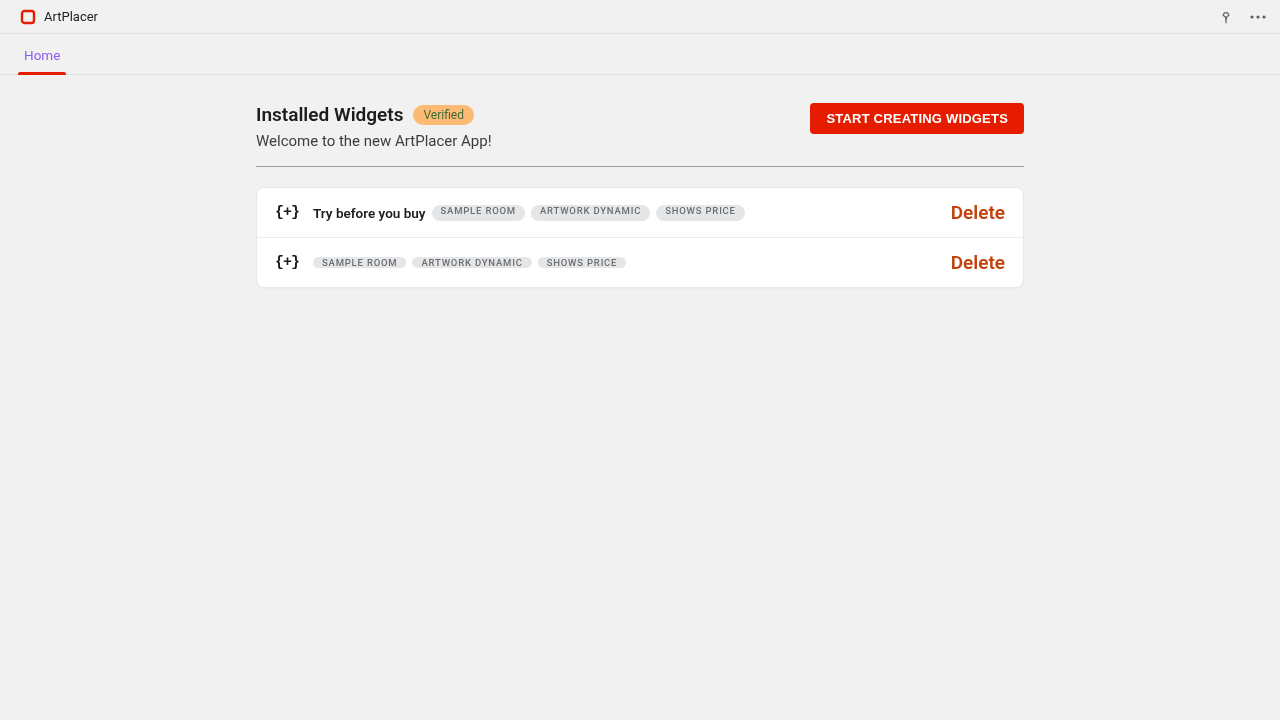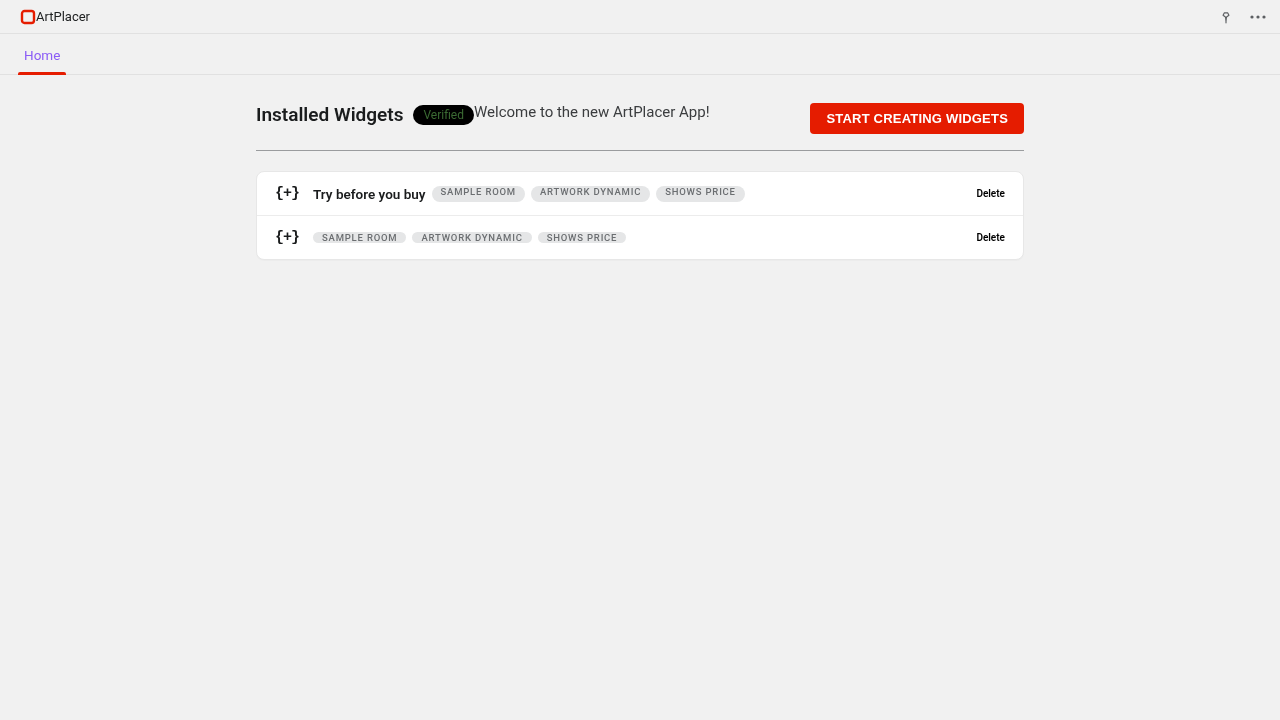--- a/index.html
+++ b/index.html
@@ -15,21 +15,21 @@
     height: 34px;
     border-bottom: 1px solid #e1e1e1;
     display: flex;
     align-items: center;
     padding: 0 12px;
     background: #f1f1f1;
   }
   .brand {
     display: flex;
     align-items: center;
-    gap: 0;
+    gap: 8px;
     padding-left: 8px;
   }
   .brand-icon {
     width: 16px;
     height: 16px;
     display:flex;align-items:center;justify-content:center;
   }
   .brand-name {
     font-size: 13px;
     color: #202223;
@@ -80,34 +80,35 @@
   .container {
     width: 768px;
   }
   .header-row {
     display: flex;
     align-items: flex-start;
     justify-content: space-between;
   }
   .header-left {
     display: flex;
-    flex-direction: row;
+    flex-direction: column;
+    gap: 6px;
   }
   .title-line {
     display: flex;
     align-items: center;
     gap: 10px;
   }
   .page-title {
     font-size: 19px;
     font-weight: 600;
     color: #1a1c1d;
   }
   .badge-verified {
-    background: #000000;
+    background: #fdba74;
     color: #3b6b33;
     font-size: 12px;
     padding: 3px 10px;
     border-radius: 11px;
     font-weight: 400;
   }
   .subtitle {
     font-size: 15px;
     color: #3b3d3f;
   }
@@ -168,22 +169,22 @@
   .tag {
     background: #e5e6e7;
     color: #6b6e71;
     font-size: 9.5px;
     letter-spacing: 0.8px;
     padding: 0 9px;
     border-radius: 10px;
     font-weight: 500;
   }
   .row-action {
-    color: #000000;
-    font-size: 10px;
+    color: #c2410c;
+    font-size: 19px;
     font-weight: 600;
     cursor: pointer;
   }
 </style>
 </head>
 <body>
 
 <div class="topbar">
   <div class="brand">
     <span class="brand-icon">

